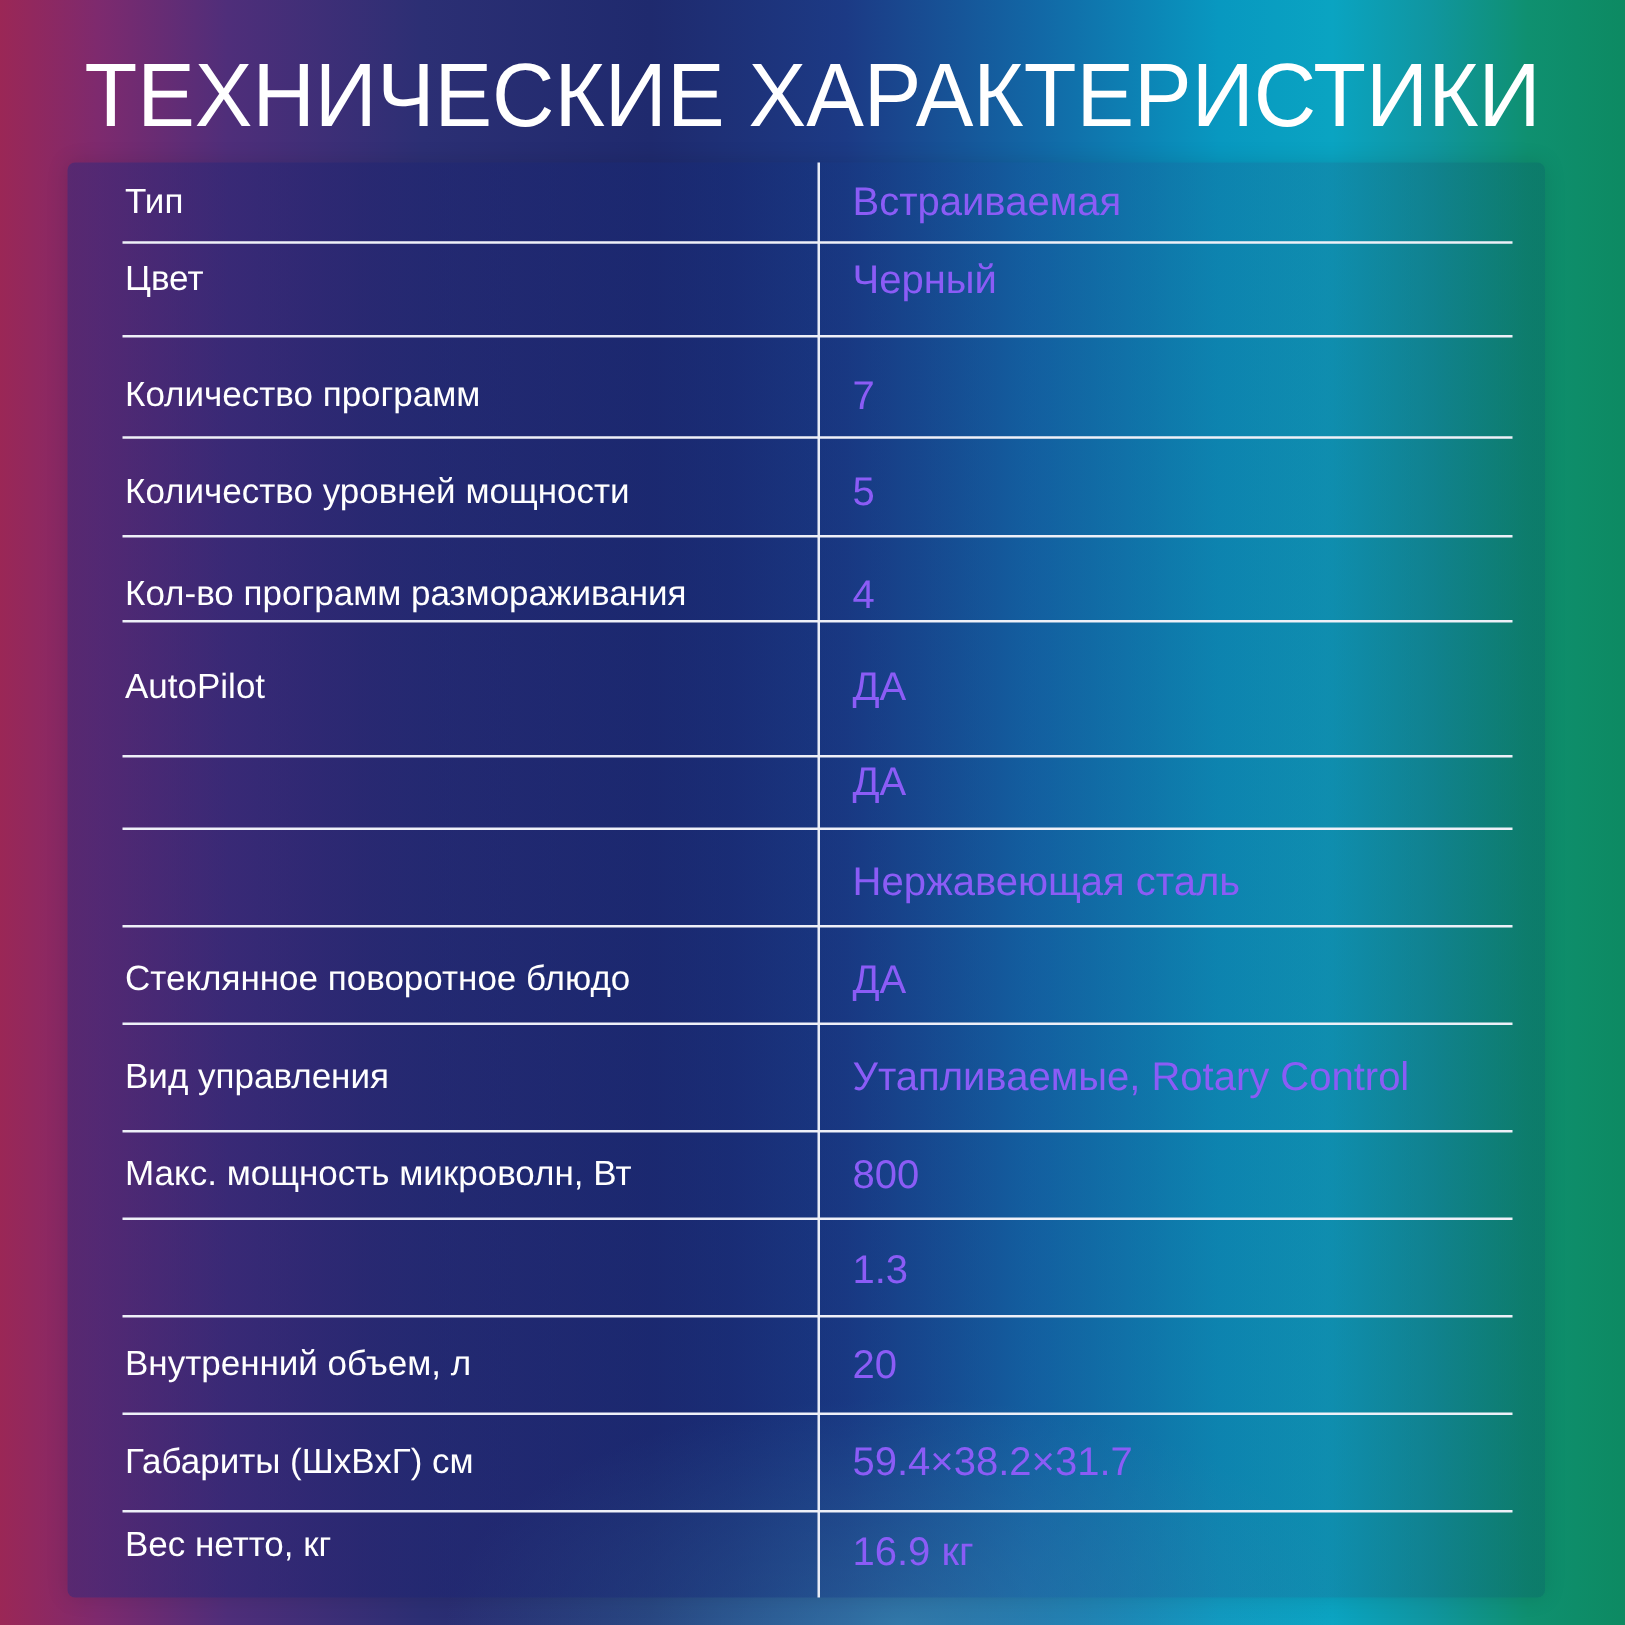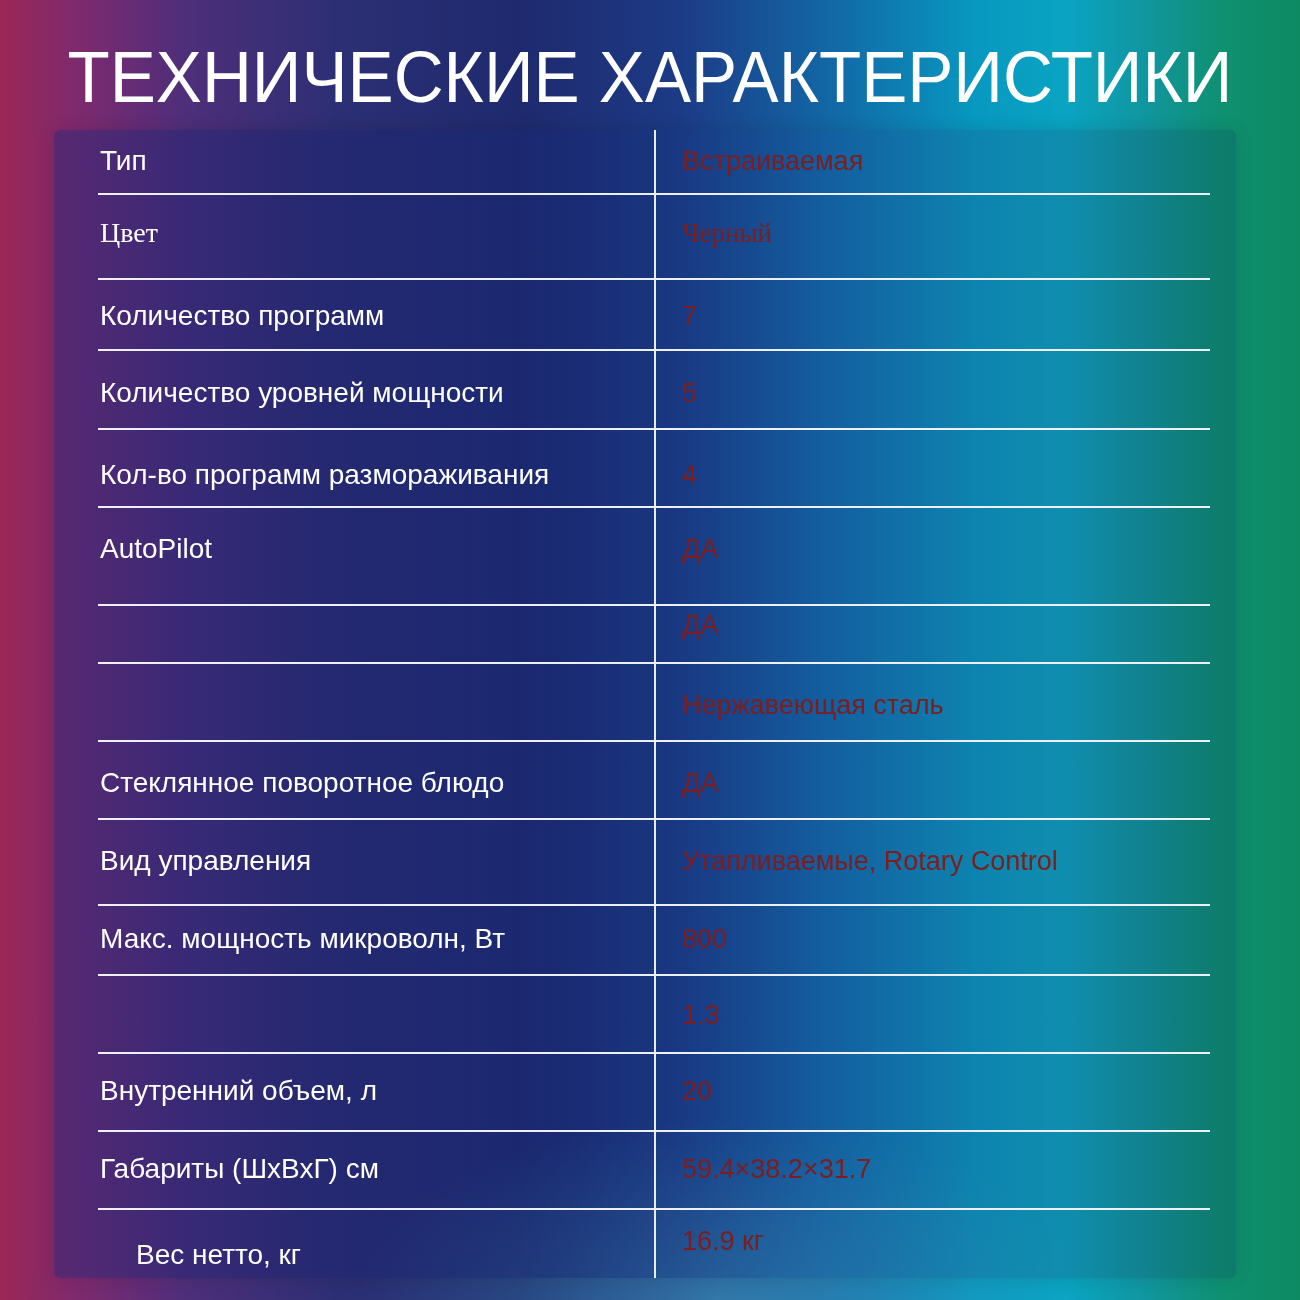--- a/index.html
+++ b/index.html
@@ -83,59 +83,59 @@
     position: absolute;
     left: 2px;
     font-size: 28px;
     line-height: 34px;
     color: #ffffff;
     white-space: nowrap;
   }
   .row .value {
     position: absolute;
     left: 584px;
-    font-size: 27px;
+    font-size: 32px;
     line-height: 34px;
-    color: #7f1d1d;
+    color: #8b5cf6;
     white-space: nowrap;
   }
 </style>
 </head>
 <body>
 
 <div class="title">ТЕХНИЧЕСКИЕ ХАРАКТЕРИСТИКИ</div>
 
 <div class="panel"></div>
 <div class="divider"></div>
 
 <div class="row" style="top:130px;height:65px;">
   <span class="label" style="top:14px;">Тип</span>
   <span class="value" style="top:14px;">Встраиваемая</span>
   <div class="line"></div>
 </div>
 
-<div class="row" style="top:190px;height:90px;font-family:Liberation Serif, serif;">
+<div class="row" style="top:180px;height:90px;">
   <span class="label" style="top:26px;">Цвет</span>
   <span class="value" style="top:26px;">Черный</span>
   <div class="line"></div>
 </div>
 
 <div class="row" style="top:273px;height:78px;">
   <span class="label" style="top:26px;">Количество программ</span>
   <span class="value" style="top:26px;">7</span>
   <div class="line"></div>
 </div>
 
 <div class="row" style="top:351px;height:79px;">
   <span class="label" style="top:25px;">Количество уровней мощности</span>
   <span class="value" style="top:25px;">5</span>
   <div class="line"></div>
 </div>
 
-<div class="row" style="top:430px;height:78px;">
+<div class="row" style="top:430px;height:68px;">
   <span class="label" style="top:28px;">Кол-во программ размораживания</span>
   <span class="value" style="top:28px;">4</span>
   <div class="line"></div>
 </div>
 
 <div class="row" style="top:508px;height:98px;">
   <span class="label" style="top:24px;">AutoPilot</span>
   <span class="value" style="top:24px;">ДА</span>
   <div class="line"></div>
 </div>
@@ -179,15 +179,15 @@
   <div class="line"></div>
 </div>
 
 <div class="row" style="top:1132px;height:78px;">
   <span class="label" style="top:20px;">Габариты (ШхВхГ) см</span>
   <span class="value" style="top:20px;">59.4×38.2×31.7</span>
   <div class="line"></div>
 </div>
 
 <div class="row" style="top:1210px;height:68px;">
-  <span class="label" style="top:28px;margin-left:36px;">Вес нетто, кг</span>
+  <span class="label" style="top:9px;">Вес нетто, кг</span>
   <span class="value" style="top:14px;">16.9 кг</span>
 </div>
 
 </body></html>

